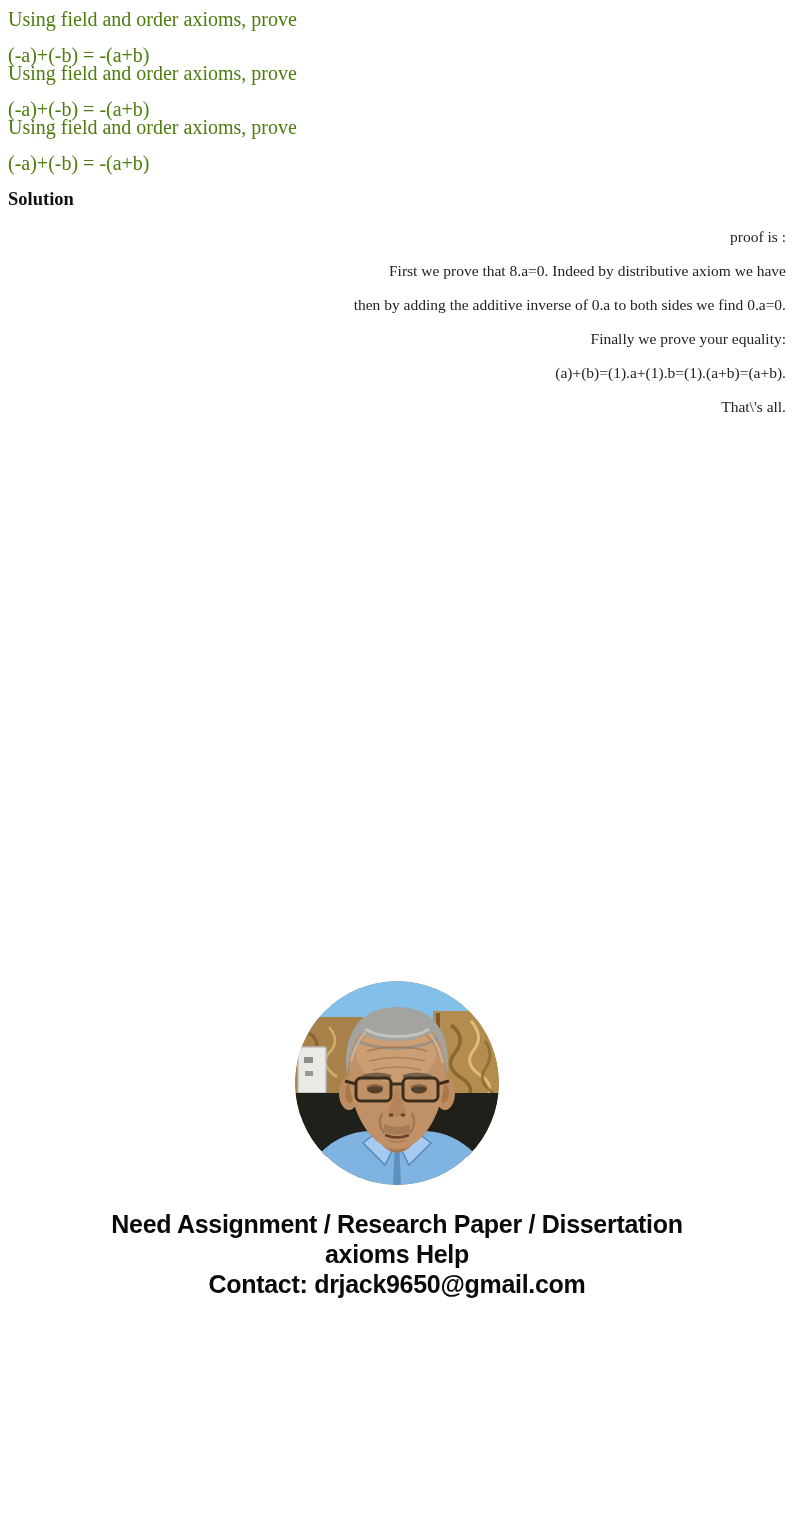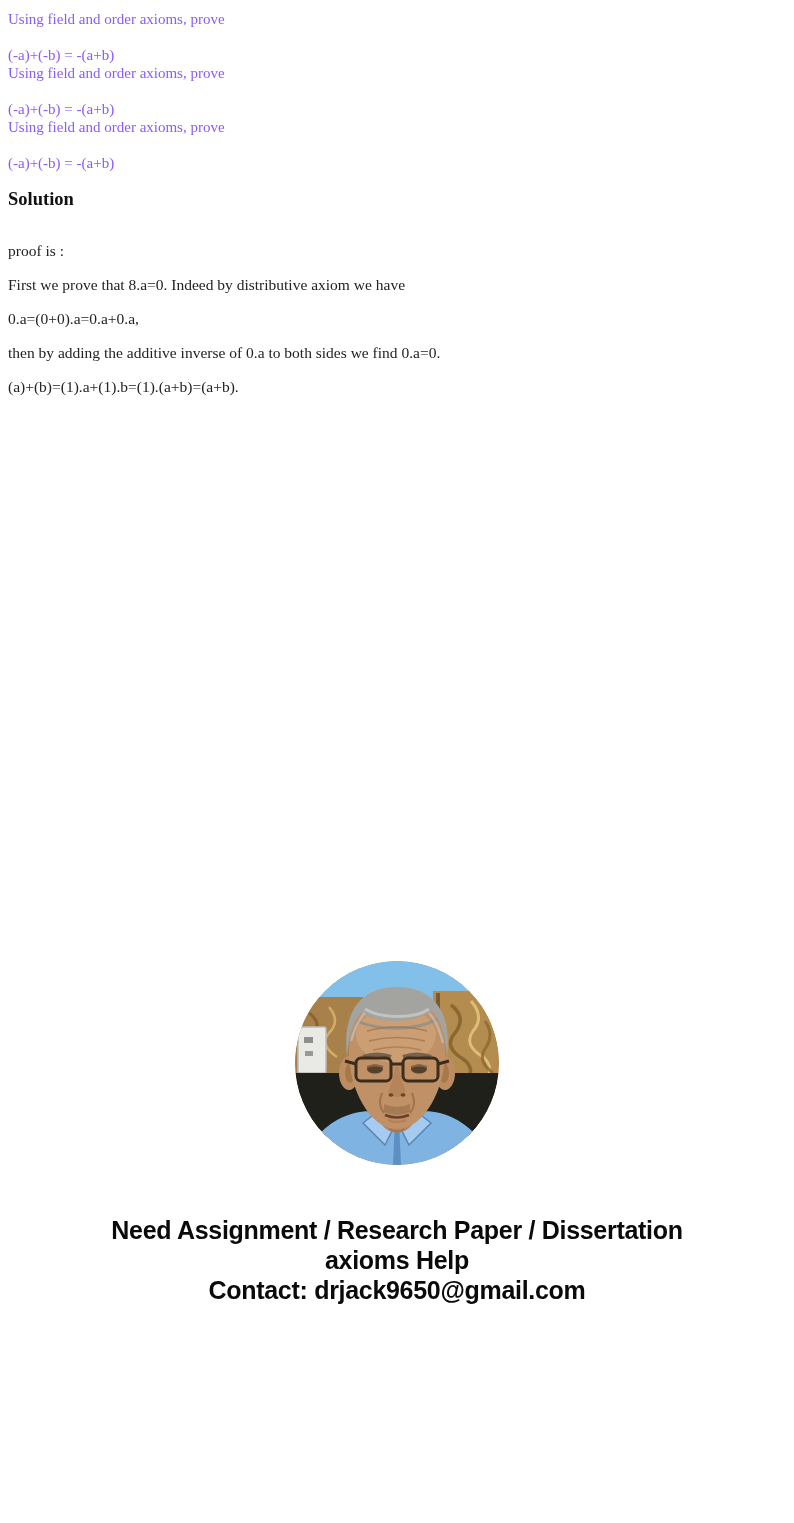--- a/index.html
+++ b/index.html
@@ -6,51 +6,51 @@
   body {
     width: 794px;
     font-family: "Liberation Serif", "DejaVu Serif", serif;
     font-size: 16px;
     color: #1a1a1a;
     -webkit-font-smoothing: antialiased;
   }
   .doc { padding: 6px 8px 0 8px; }
 
   
-  p.q { margin: 18px 0 0 0; line-height: 18px; font-size: 15px; color: #8b5cf6; }
+  p.q { margin: 18px 0 0 0; line-height: 18px; font-size: 20px; color: #4d7c0f; }
   p.q.first { margin-top: 4px; }
 
   
   h3.solution-heading {
     font-size: 18.5px;
     line-height: 21px;
-    margin: 17px 0 32px 0;
+    margin: 17px 0 18px 0;
     color: #111;
     font-weight: bold;
   }
 
   
-  p.s { margin: 16px 0; line-height: 18px; font-size: 15.5px; color: #222; }
+  p.s { margin: 16px 0; line-height: 18px; font-size: 15.5px; color: #222; text-align: right; }
 
   
   .gap-spacer { height: 549px; }
 
   
   figure.photo-wrap {
     margin: 0;
     width: 204px;
     height: 204px;
     margin-left: auto;
     margin-right: auto;
   }
   figure.photo-wrap svg { display: block; border-radius: 50%; }
 
   
   .footer-banner {
-    margin-top: 50px;
+    margin-top: 24px;
     padding-bottom: 36px;
     text-align: center;
     font-family: "Liberation Sans", "DejaVu Sans", sans-serif;
     font-weight: 700;
     font-size: 25px;
     line-height: 30px;
     letter-spacing: -0.3px;
     color: #0a0a0a;
   }
   .footer-banner .f-line { display: block; }
@@ -75,23 +75,24 @@
     <p class="q">
       <span>(-a)+(-b) = -(a+b)</span>
     </p>
   </section>
 
   <h3 class="solution-heading">Solution</h3>
 
   <section>
     <p class="s">proof is :</p>
     <p class="s">First we prove that 8.a=0. Indeed by distributive axiom we have</p>
-    <p class="s">0.a=(0+0).a=0.a+0.a,</p>
     <p class="s">then by adding the additive inverse of 0.a to both sides we find 0.a=0.</p>
+    <p class="s">Finally we prove your equality:</p>
     <p class="s">(a)+(b)=(1).a+(1).b=(1).(a+b)=(a+b).</p>
+    <p class="s">That\'s all.</p>
   </section>
 
   <div class="gap-spacer"></div>
 
   <figure class="photo-wrap">
     <svg width="204" height="204" viewBox="0 0 204 204" role="img" aria-label="portrait">
       <defs>
         <clipPath id="circ">
             <circle cx="102" cy="102" r="102"></circle>
           </clipPath>

